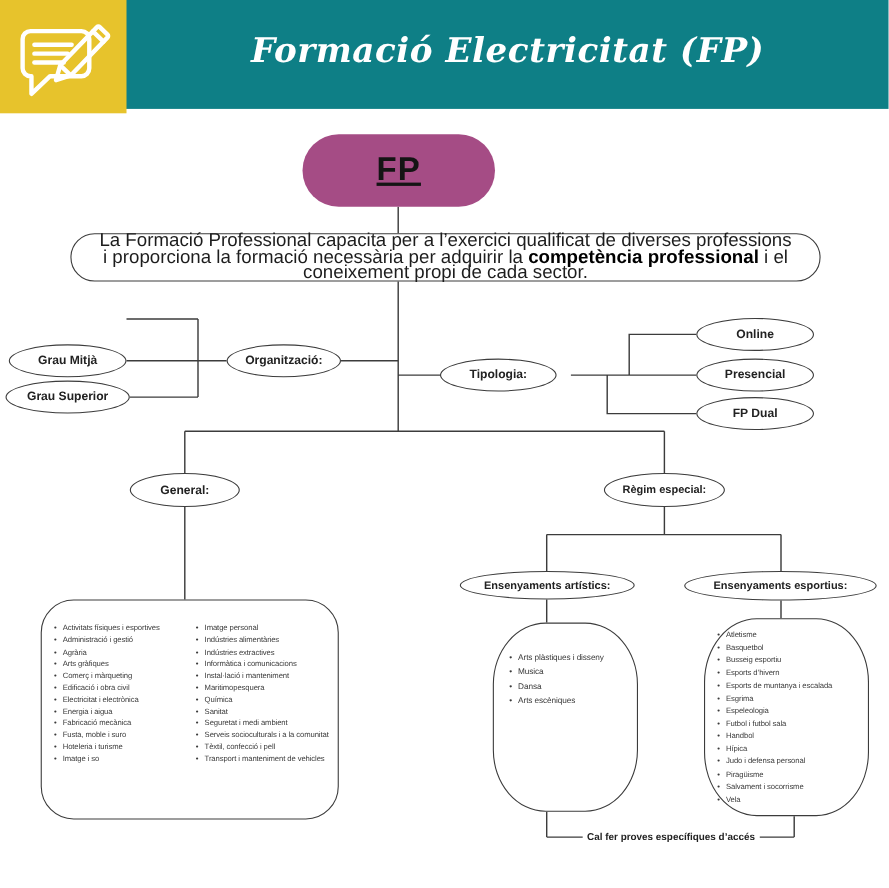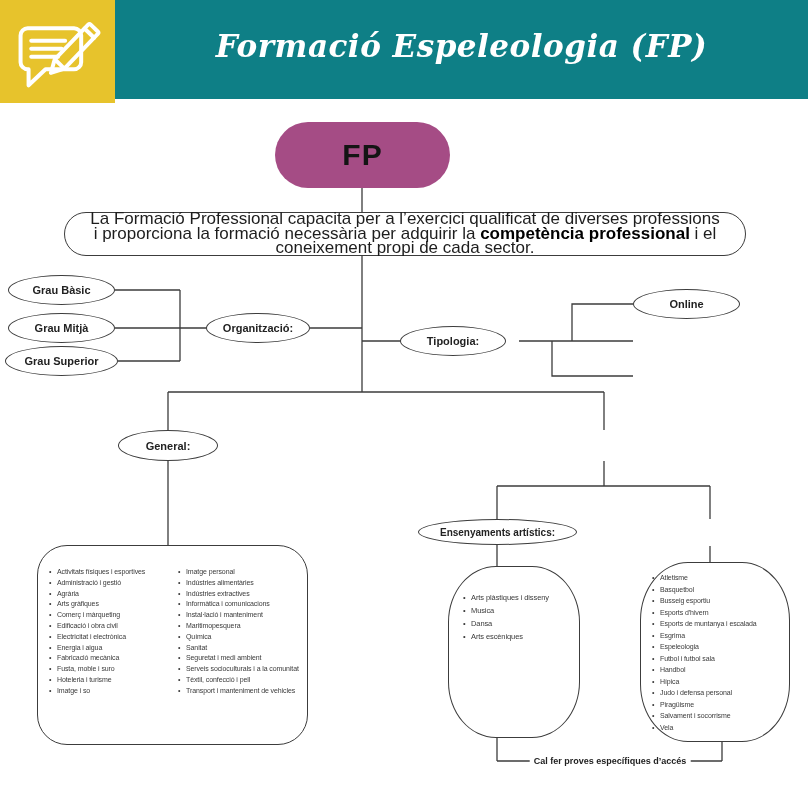--- a/index.html
+++ b/index.html
@@ -18,21 +18,21 @@
   #lines{position:absolute;left:0;top:0;pointer-events:none;}
 
   
   .node{position:absolute;background:#fff;border:1.3px solid #3c3c3c;border-radius:50%;
     display:flex;align-items:center;justify-content:center;font-weight:bold;
     font-size:11px;color:#222;white-space:nowrap;box-sizing:border-box;}
   .node.small-label{font-size:10px;}
 
   .fp-pill{position:absolute;left:275px;top:122px;width:175px;height:66px;background:#A54C85;
     border-radius:33px;display:flex;align-items:center;justify-content:center;
-    font-size:30px;font-weight:bold;color:#141414;letter-spacing:1px;}
+    font-size:30px;font-weight:bold;color:#141414;letter-spacing:1px;text-decoration:underline;}
 
   .desc-box{position:absolute;left:64px;top:212px;width:682px;height:44px;border:1.3px solid #3c3c3c;
     border-radius:22px;background:#fff;display:flex;align-items:center;justify-content:center;
     box-sizing:border-box;}
   .desc-box p{margin:0;padding:0 22px;text-align:center;font-size:17px;line-height:14.5px;color:#1d1d1d;}
   .desc-box b{color:#000;}
 
   
   .bigbox{position:absolute;left:37px;top:545px;width:271px;height:200px;border:1.3px solid #3c3c3c;
     border-radius:30px;background:#fff;box-sizing:border-box;padding:21px 8px 0 11px;display:flex;}
@@ -68,21 +68,21 @@
           <line x1="20" y1="48" x2="50" y2="48"></line>
           <g transform="rotate(44 66 42)">
             <rect x="58" y="6" width="15" height="56" rx="2"></rect>
             <path d="M58 62 L65.5 76 L73 62"></path>
             <line x1="58" y1="14" x2="73" y2="14"></line>
           </g>
         </g>
       </svg>
     </span>
   </div>
-  <div class="header-title">Formació Espeleologia (FP)</div>
+  <div class="header-title">Formació Electricitat (FP)</div>
 
   <svg id="lines" width="808" height="807" viewBox="0 0 808 807">
     <path fill="none" stroke="#3c3c3c" stroke-width="1.3" d="
       M362 188 V212
       M362 256 V392
       M168 392 H604
       M168 392 V430
       M604 392 V430
       M115 290 H180
       M115 328 H206
@@ -103,30 +103,33 @@
       M497 738 V761
       M497 761 H722
       M722 761 V742"></path>
   </svg>
 
   <div class="fp-pill">FP</div>
   <div class="desc-box">
     <p><span>La Formació Professional capacita per a l’exercici qualificat de diverses professions i proporciona la formació necessària per adquirir la </span><b>competència professional</b><span> i el coneixement propi de cada sector.</span></p>
   </div>
 
-  <div class="node" style="left:8px;top:275px;width:107px;height:30px">Grau Bàsic</div>
   <div class="node" style="left:8px;top:313px;width:107px;height:30px">Grau Mitjà</div>
   <div class="node" style="left:5px;top:346px;width:113px;height:30px">Grau Superior</div>
   <div class="node" style="left:206px;top:313px;width:104px;height:30px">Organització:</div>
 
   <div class="node" style="left:400px;top:326px;width:106px;height:30px">Tipologia:</div>
   <div class="node" style="left:633px;top:289px;width:107px;height:30px">Online</div>
+  <div class="node" style="left:633px;top:326px;width:107px;height:30px">Presencial</div>
+  <div class="node" style="left:633px;top:361px;width:107px;height:30px">FP Dual</div>
 
   <div class="node" style="left:118px;top:430px;width:100px;height:31px">General:</div>
+  <div class="node small-label" style="left:549px;top:430px;width:110px;height:31px">Règim especial:</div>
   <div class="node small-label" style="left:418px;top:519px;width:159px;height:26px">Ensenyaments artístics:</div>
+  <div class="node small-label" style="left:622px;top:519px;width:175px;height:27px">Ensenyaments esportius:</div>
 
   <div class="bigbox">
     <div class="gcol">
         <div class="li">
           <span class="dot">•</span>
           <span class="txt">Activitats físiques i esportives</span>
         </div>
         <div class="li">
           <span class="dot">•</span>
           <span class="txt">Administració i gestió</span>

